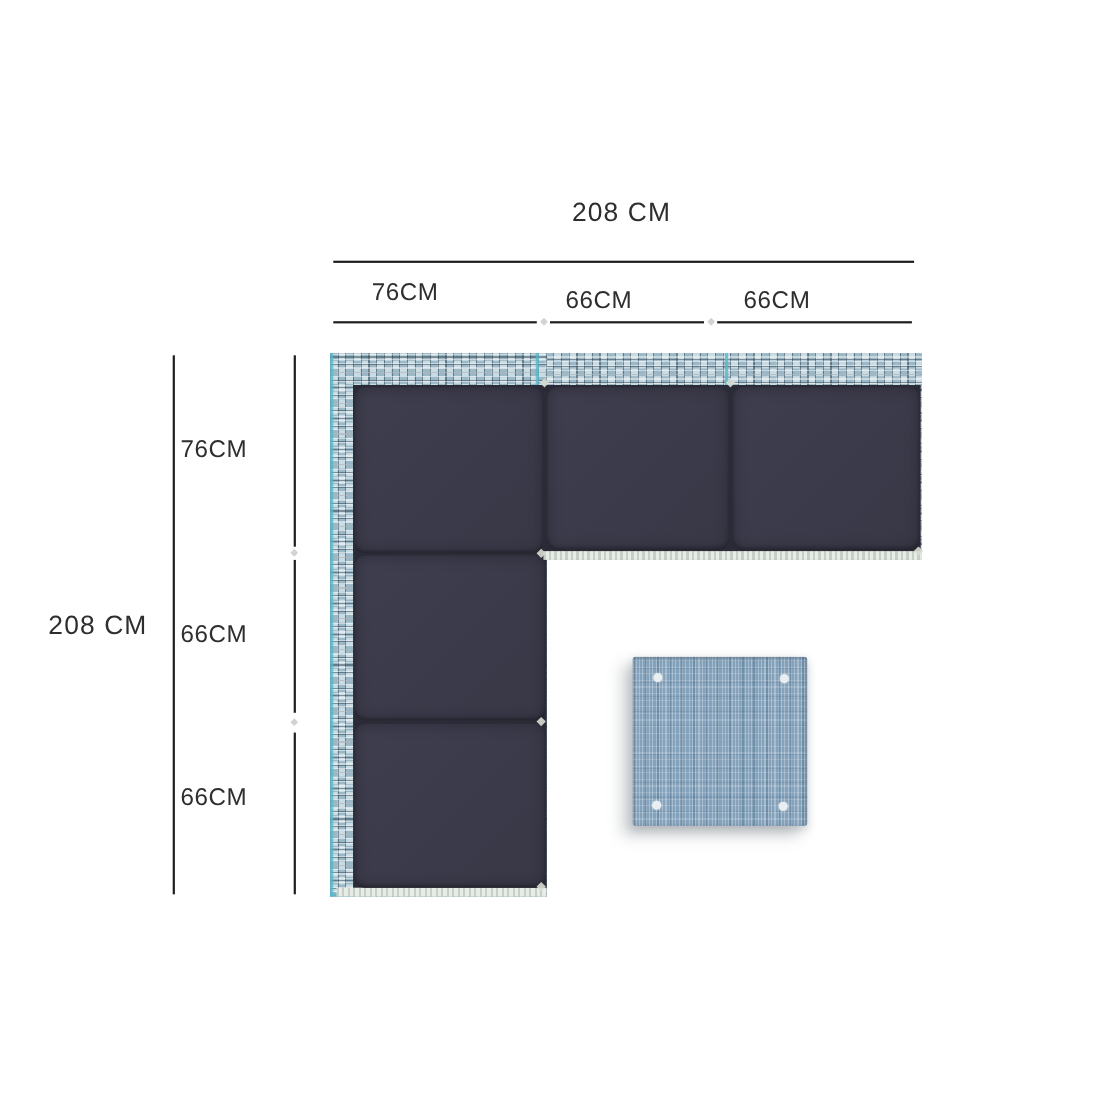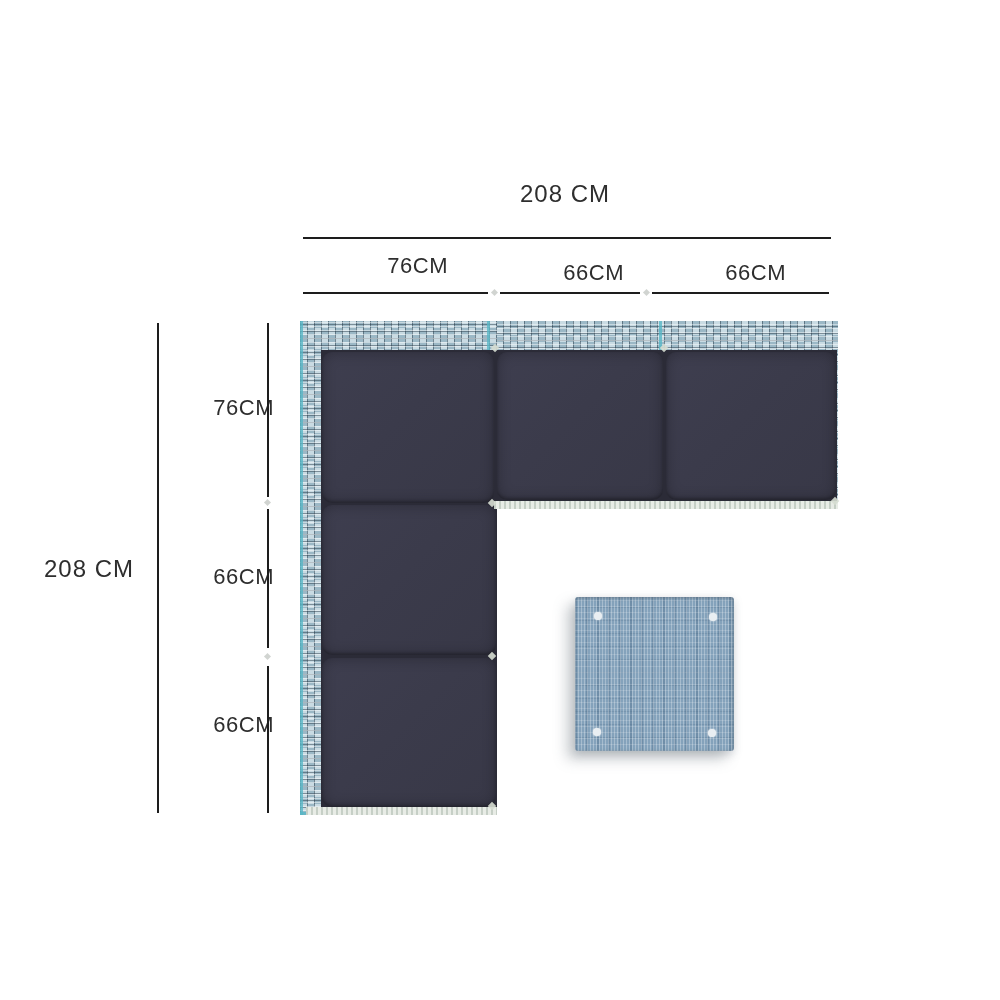--- a/index.html
+++ b/index.html
@@ -8,21 +8,21 @@
     background:var(--background,#fff);
     font-family:"Liberation Sans",sans-serif;
     color:var(--dimension-text,#2e2e2e);
   }
   .abs{position:absolute;}
   .dim-total{
     font-size:24px;letter-spacing:1px;text-align:center;white-space:nowrap;
     color:var(--dimension-text);
   }
   .dim-sub{
-    font-size:22px;letter-spacing:.5px;text-align:right;white-space:nowrap;
+    font-size:22px;letter-spacing:.5px;text-align:left;white-space:nowrap;
     color:var(--dimension-text);
   }
   .hline{height:2px;background:var(--dimension-line);}
   .vline{width:2px;background:var(--dimension-line);}
   .gap-tick{
     width:5px;height:5px;background:#b9bdb9;opacity:.65;transform:rotate(45deg);
   }
   .wicker{
     background-color:var(--wicker-base);
     background-image:

